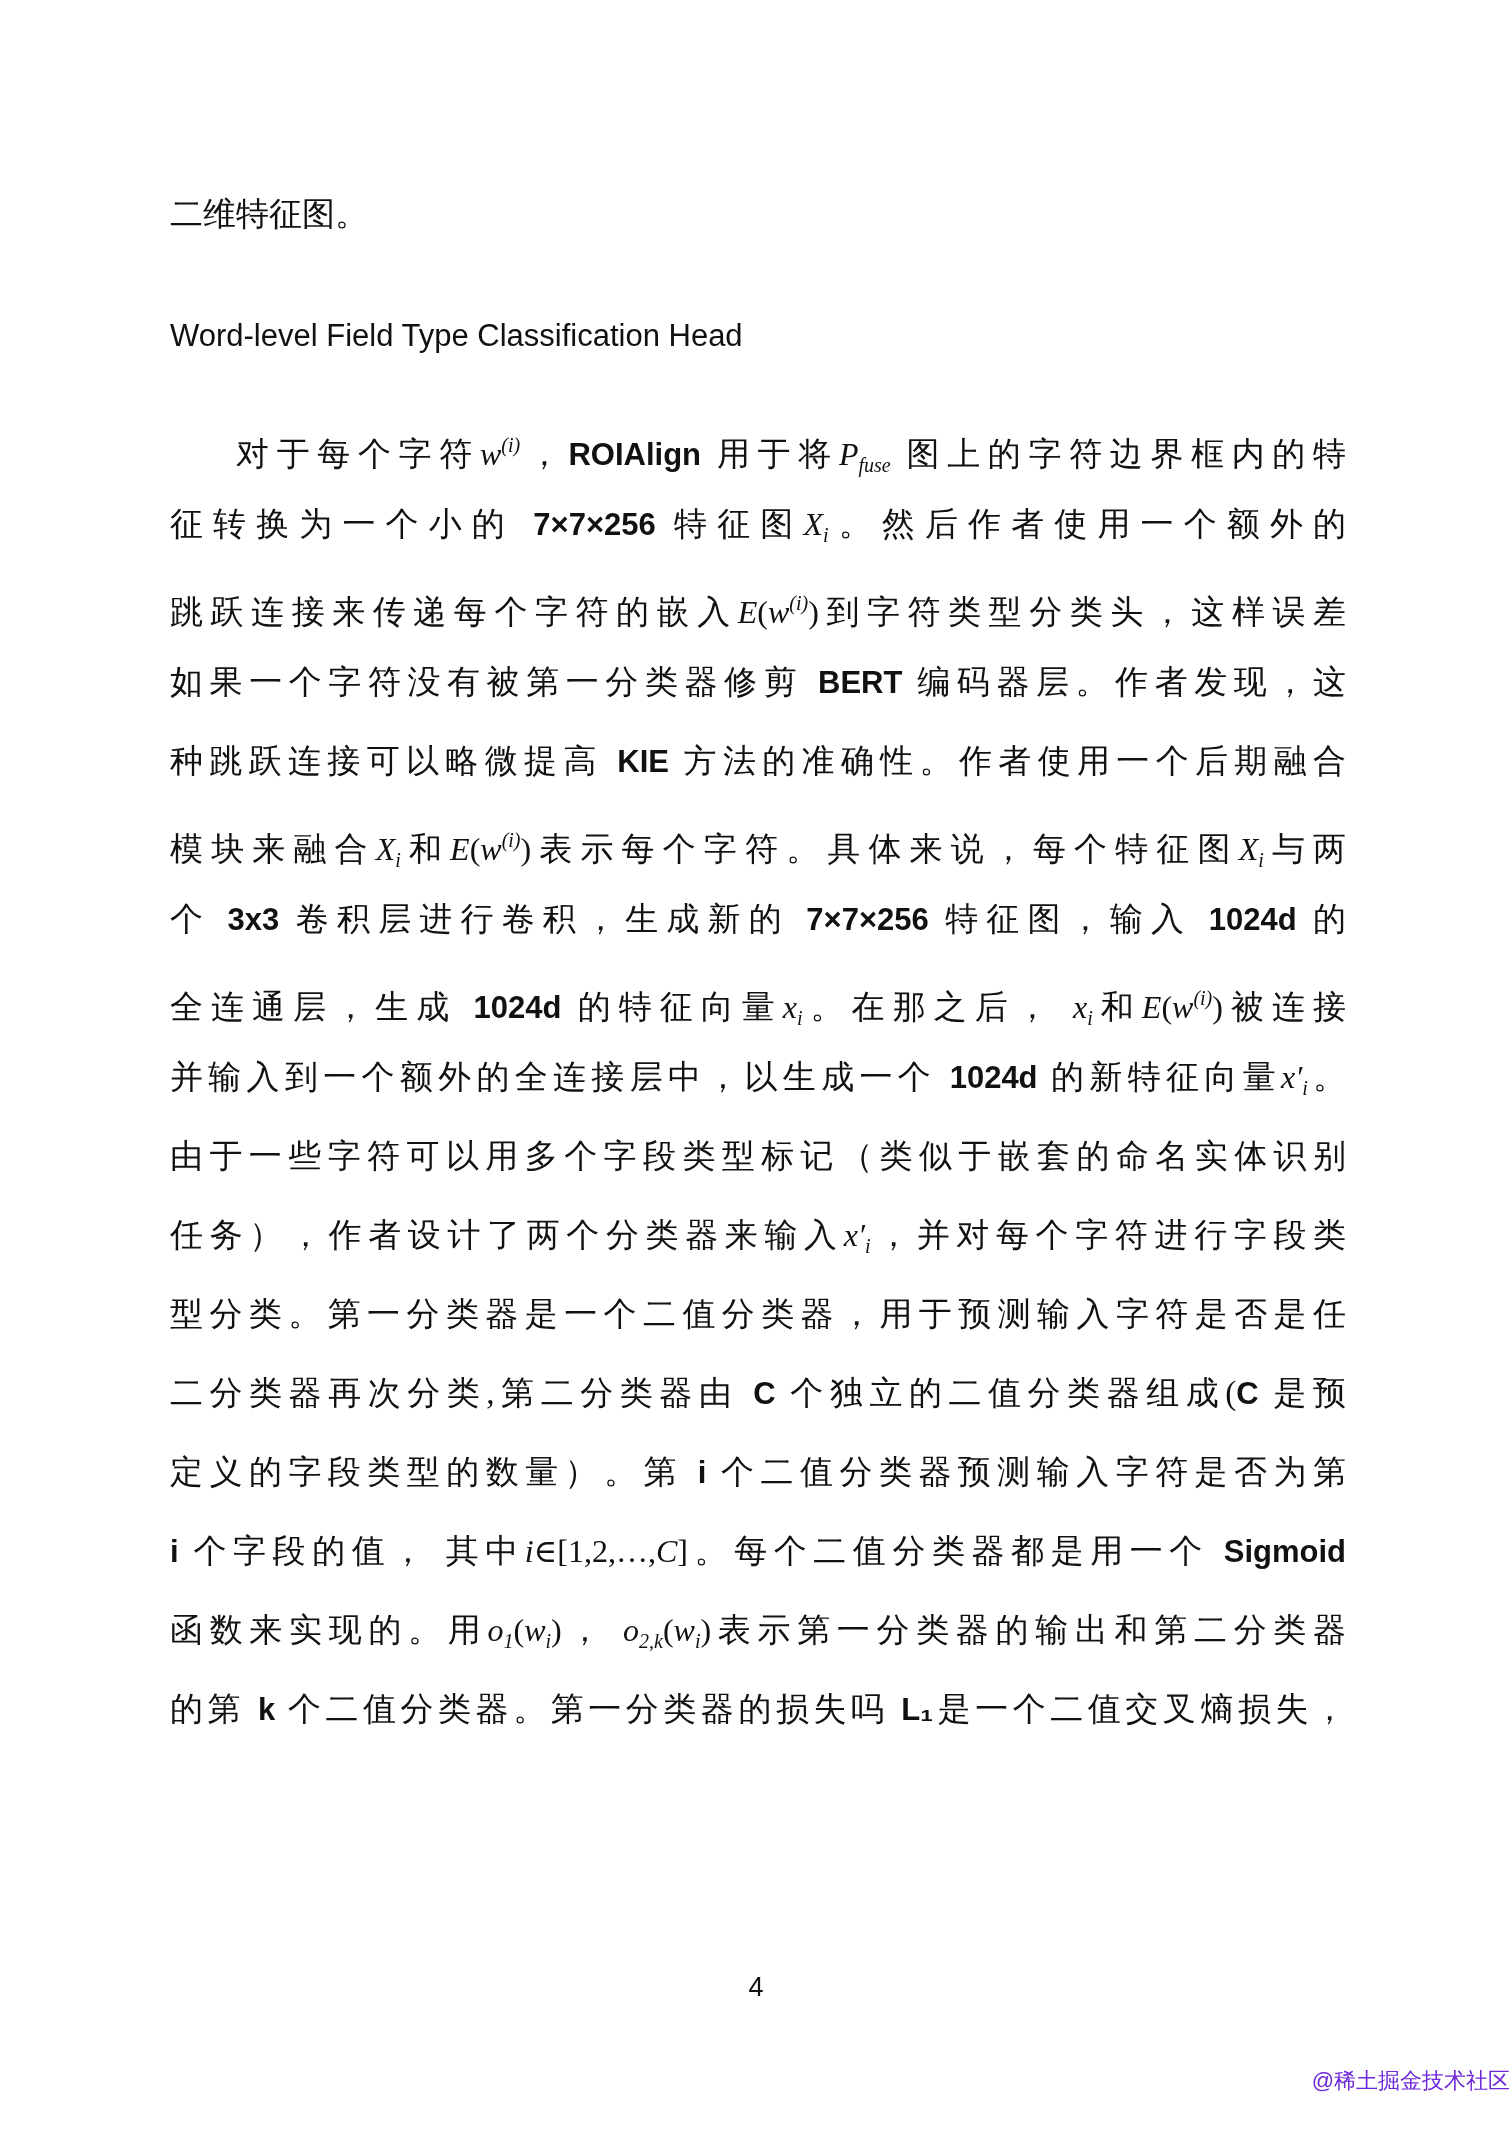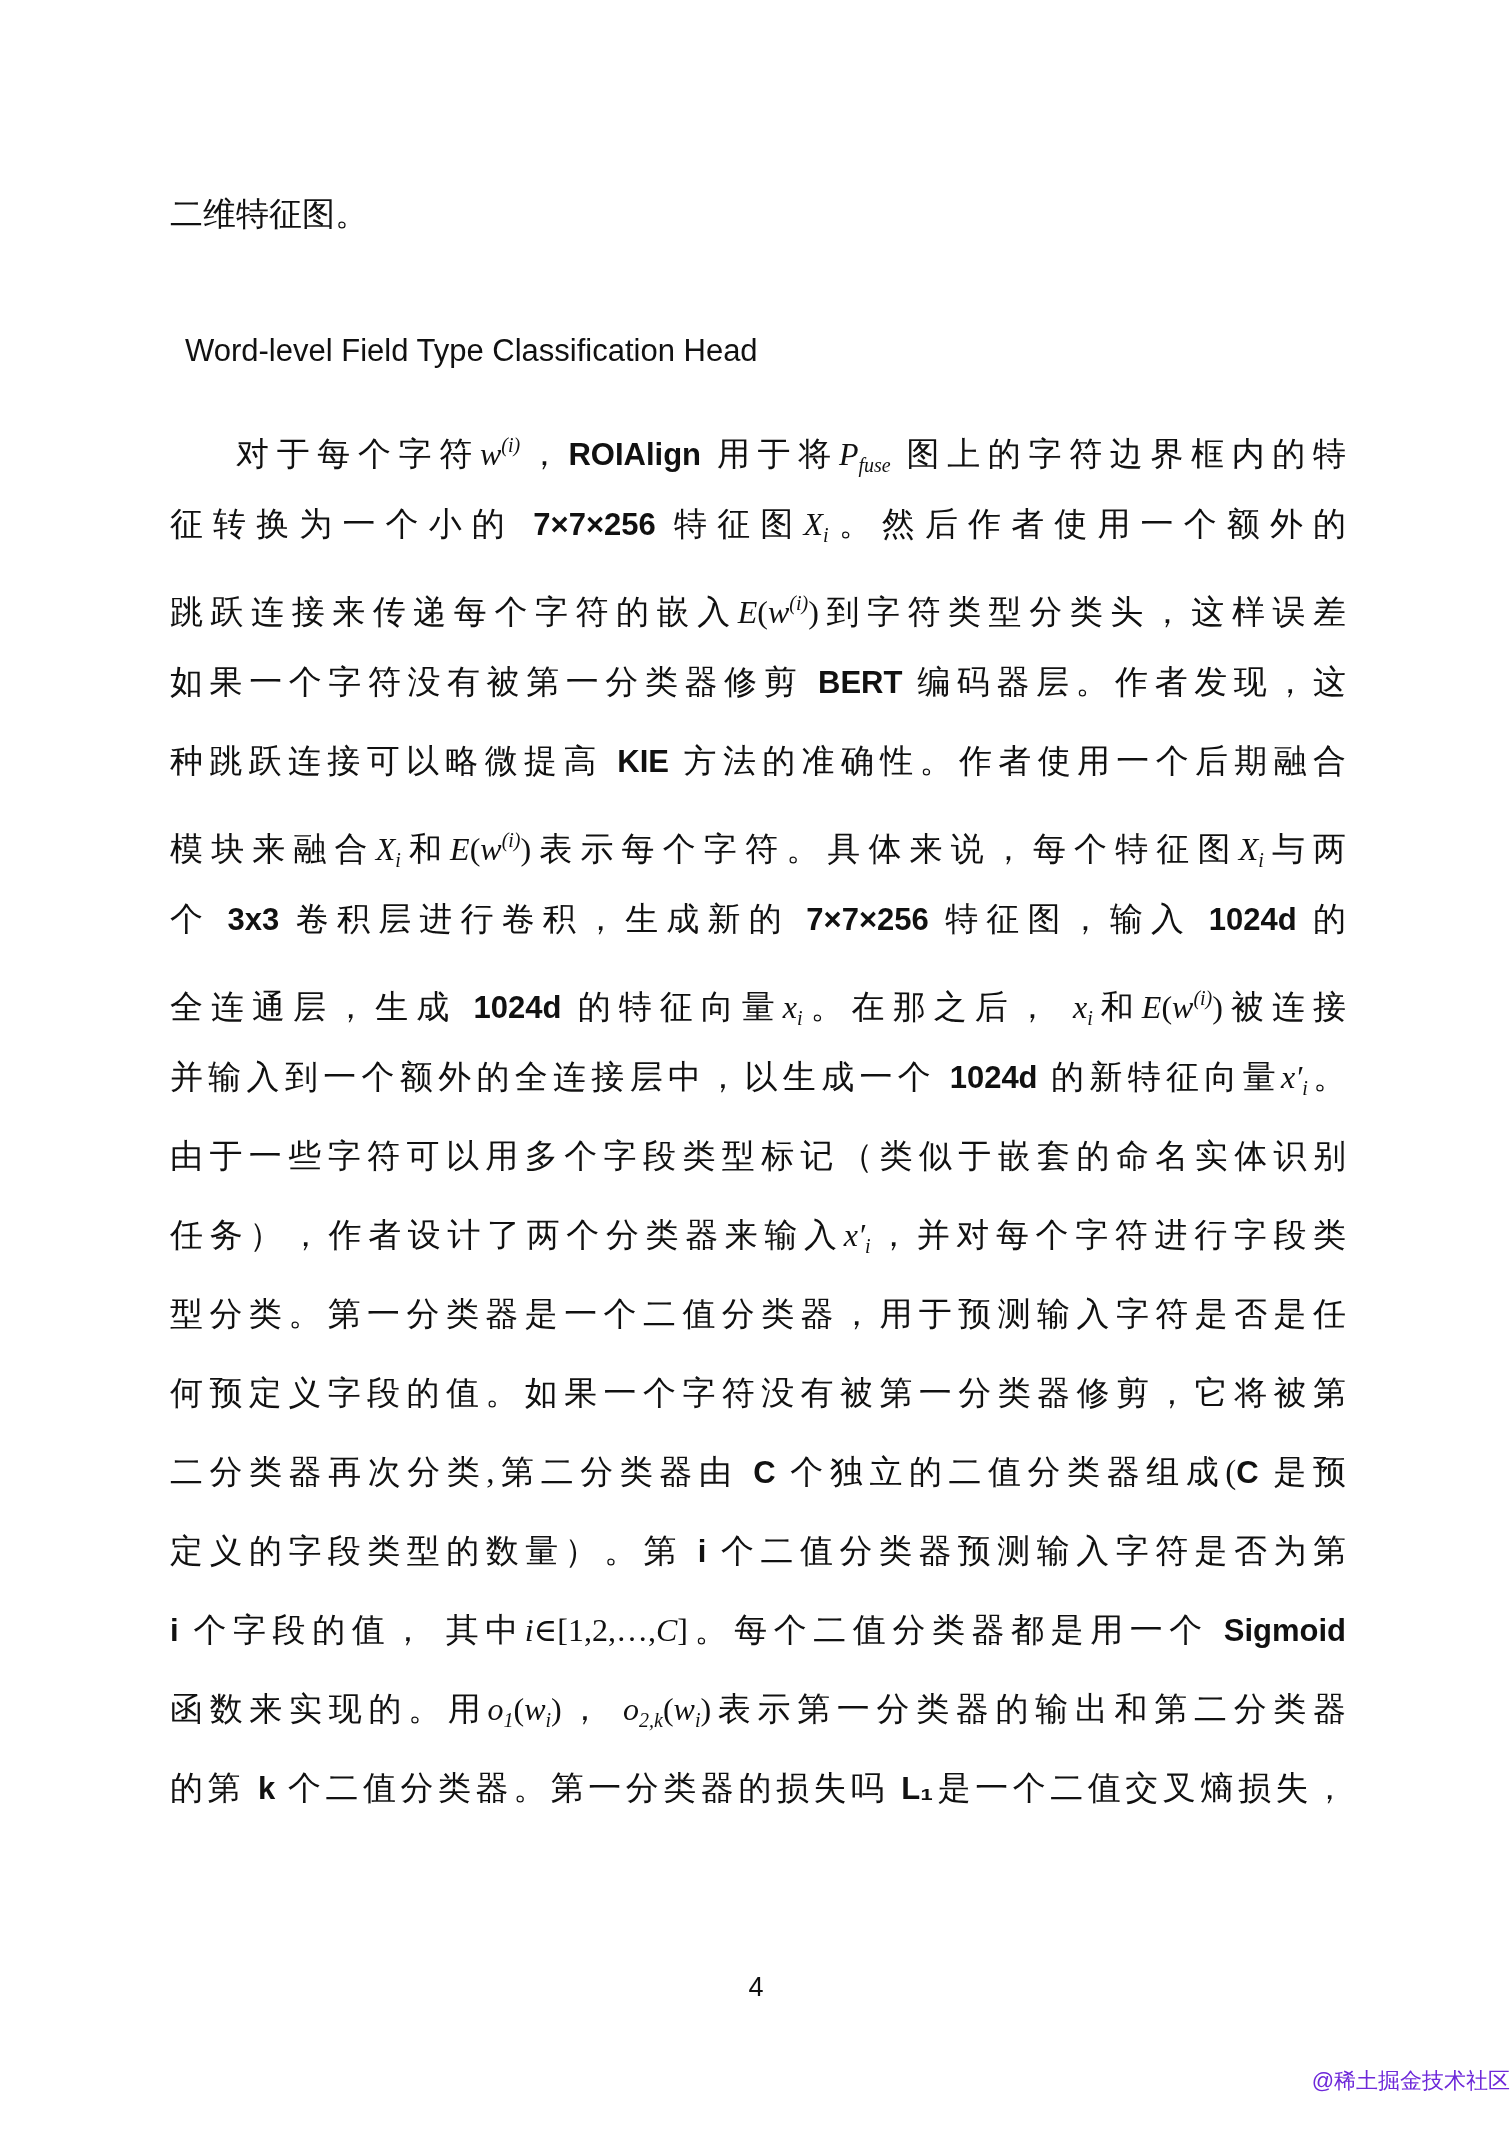--- a/index.html
+++ b/index.html
@@ -17,21 +17,21 @@
     top: 196px;
     font-family: Liberation Mono, monospace;
     font-size: 33px;
     line-height: 42px;
     color: #111111;
   }
   .heading {
     position: absolute;
     left: 170px;
     top: 318px;
-    margin: 15px;
+    margin: 0;
     font-family: "Liberation Sans", "DejaVu Sans", sans-serif;
     font-size: 31px;
     font-weight: 500;
     color: #111111;
   }
   .paragraph {
     position: absolute;
     left: 170px;
     top: 412px;
     width: 1176px;
@@ -96,21 +96,20 @@
       <div class="line"><span class="seg-cn">跳跃连接来传递每个字符的嵌入</span><span class="seg-it">E</span><span class="seg-rm">(</span><span class="seg-it">w</span><span class="seg-sup">(i)</span><span class="seg-rm">)</span><span class="seg-cn">到字符类型分类头，这样误差</span></div>
       <div class="line"><span class="seg-cn">如果一个字符没有被第一分类器修剪 </span><span class="seg-lat">BERT</span><span class="seg-cn"> 编码器层。作者发现，这</span></div>
       <div class="line"><span class="seg-cn">种跳跃连接可以略微提高 </span><span class="seg-lat">KIE</span><span class="seg-cn"> 方法的准确性。作者使用一个后期融合</span></div>
       <div class="line"><span class="seg-cn">模块来融合</span><span class="seg-it">X</span><span class="seg-sub">i</span><span class="seg-cn">和</span><span class="seg-it">E</span><span class="seg-rm">(</span><span class="seg-it">w</span><span class="seg-sup">(i)</span><span class="seg-rm">)</span><span class="seg-cn">表示每个字符。具体来说，每个特征图</span><span class="seg-it">X</span><span class="seg-sub">i</span><span class="seg-cn">与两</span></div>
       <div class="line"><span class="seg-cn">个 </span><span class="seg-lat">3x3</span><span class="seg-cn"> 卷积层进行卷积，生成新的 </span><span class="seg-lat">7×7×256</span><span class="seg-cn"> 特征图，输入 </span><span class="seg-lat">1024d</span><span class="seg-cn"> 的</span></div>
       <div class="line"><span class="seg-cn">全连通层，生成 </span><span class="seg-lat">1024d</span><span class="seg-cn"> 的特征向量</span><span class="seg-it">x</span><span class="seg-sub">i</span><span class="seg-cn">。在那之后， </span><span class="seg-it">x</span><span class="seg-sub">i</span><span class="seg-cn">和</span><span class="seg-it">E</span><span class="seg-rm">(</span><span class="seg-it">w</span><span class="seg-sup">(i)</span><span class="seg-rm">)</span><span class="seg-cn">被连接</span></div>
       <div class="line"><span class="seg-cn">并输入到一个额外的全连接层中，以生成一个 </span><span class="seg-lat">1024d</span><span class="seg-cn"> 的新特征向量</span><span class="seg-it">x′</span><span class="seg-sub">i</span><span class="seg-cn">。</span></div>
       <div class="line"><span class="seg-cn">由于一些字符可以用多个字段类型标记（类似于嵌套的命名实体识别</span></div>
       <div class="line"><span class="seg-cn">任务），作者设计了两个分类器来输入</span><span class="seg-it">x′</span><span class="seg-sub">i</span><span class="seg-cn">，并对每个字符进行字段类</span></div>
       <div class="line"><span class="seg-cn">型分类。第一分类器是一个二值分类器，用于预测输入字符是否是任</span></div>
-      <div class="line"><span class="seg-cn">何预定义字段的值。如果一个字符没有被第一分类器修剪，它将被第</span></div>
       <div class="line"><span class="seg-cn">二分类器再次分类,第二分类器由 </span><span class="seg-lat">C</span><span class="seg-cn"> 个独立的二值分类器组成(</span><span class="seg-lat">C</span><span class="seg-cn"> 是预</span></div>
       <div class="line"><span class="seg-cn">定义的字段类型的数量）。第 </span><span class="seg-lat">i</span><span class="seg-cn"> 个二值分类器预测输入字符是否为第</span></div>
       <div class="line"><span class="seg-lat">i</span><span class="seg-cn"> 个字段的值， 其中</span><span class="seg-it">i</span><span class="seg-rm">∈[1,2,…,</span><span class="seg-it">C</span><span class="seg-rm">]</span><span class="seg-cn">。每个二值分类器都是用一个 </span><span class="seg-lat">Sigmoid</span></div>
       <div class="line"><span class="seg-cn">函数来实现的。用</span><span class="seg-it">o</span><span class="seg-sub">1</span><span class="seg-rm">(</span><span class="seg-it">w</span><span class="seg-sub">i</span><span class="seg-rm">)</span><span class="seg-cn">， </span><span class="seg-it">o</span><span class="seg-sub">2,k</span><span class="seg-rm">(</span><span class="seg-it">w</span><span class="seg-sub">i</span><span class="seg-rm">)</span><span class="seg-cn">表示第一分类器的输出和第二分类器</span></div>
       <div class="line"><span class="seg-cn">的第 </span><span class="seg-lat">k</span><span class="seg-cn"> 个二值分类器。第一分类器的损失吗 </span><span class="seg-lat">L₁</span><span class="seg-cn">是一个二值交叉熵损失，</span></div>
     </div>
 
   <div class="pagenum">4</div>
 
   <div class="watermark">@稀土掘金技术社区</div>

